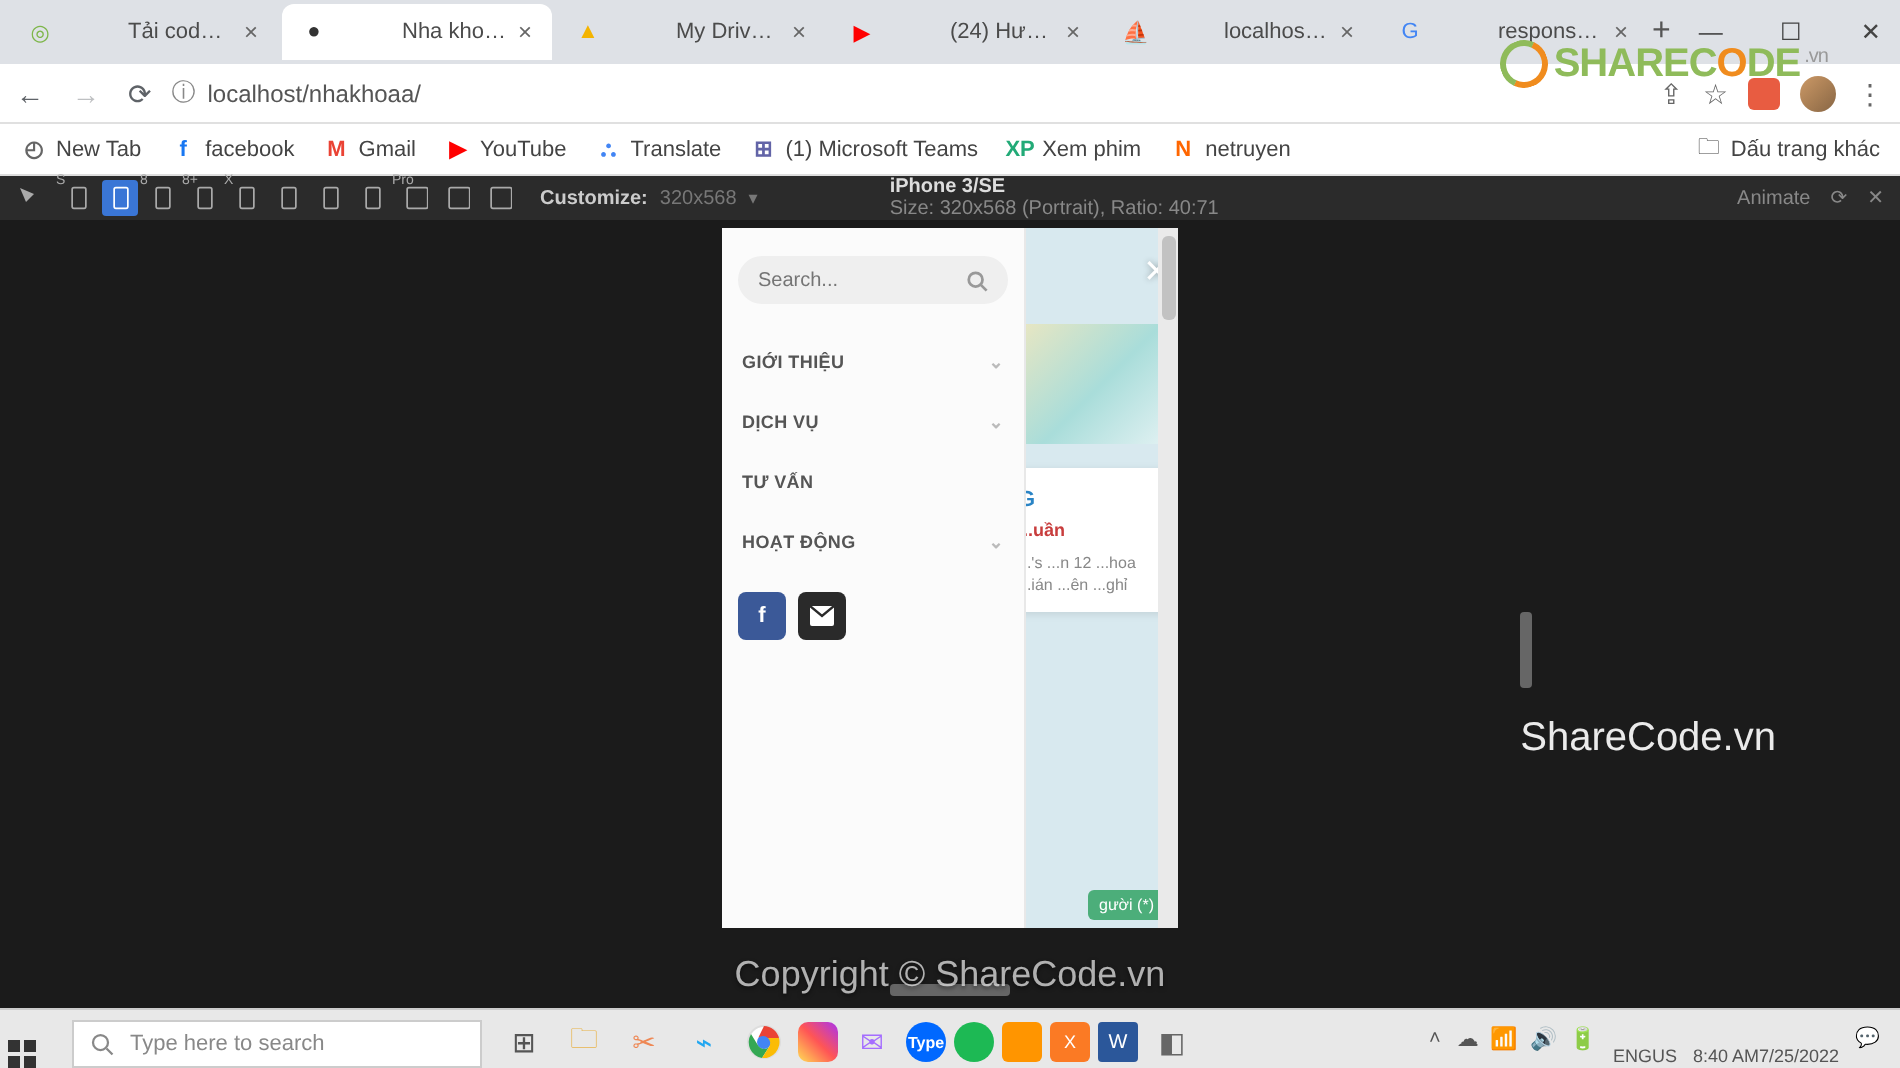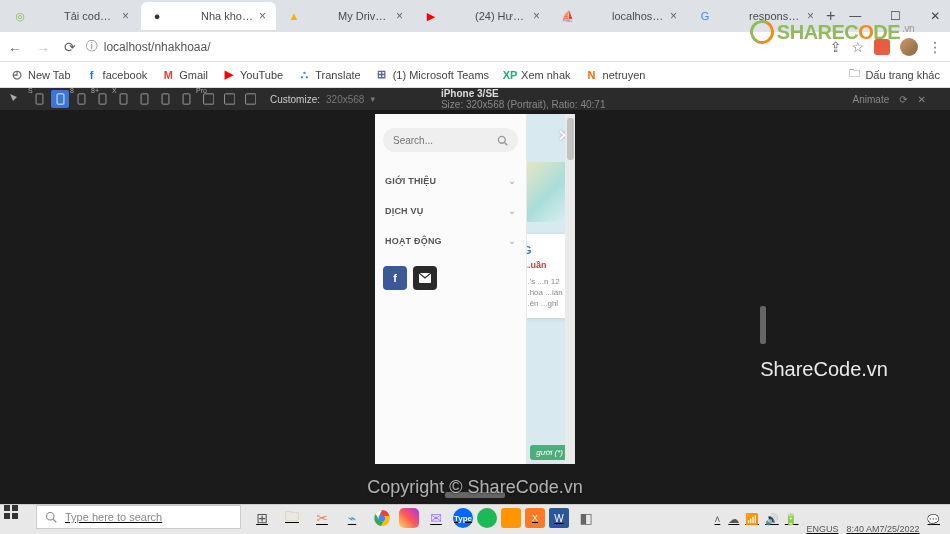--- a/index.html
+++ b/index.html
@@ -26,33 +26,33 @@
 .bookmarks { background: #fff; height: 26px; display: flex; align-items: center; padding: 0 10px; gap: 14px; font-size: 11px; color: #444; border-bottom: 1px solid #ddd; }
 .bookmark { display: flex; align-items: center; gap: 4px; cursor: pointer; }
 .bookmark .bicon { width: 14px; height: 14px; display:flex; align-items:center; justify-content:center; font-size:11px; }
 .bk-right { margin-left: auto; }
 
 
 .dev-bar { background: #2b2b2b; height: 22px; display: flex; align-items: center; padding: 0 6px; gap: 6px; position: relative; }
 .device-icon { width: 18px; height: 18px; display:flex; align-items:center; justify-content:center; color: #aaa; font-size: 10px; cursor:pointer; position:relative; border:1px solid transparent; border-radius:2px; }
 .device-icon.sel { background:#3a76d6; color:#fff; }
 .device-icon .badge { position:absolute; top:-4px; left:-3px; font-size:7px; color:#aaa; }
-.dev-label { color: #ccc; font-size: 10px; margin-left: 6px; }
+.dev-label { color: #ccc; font-size: 10px; margin-left: 6px; font-weight: bold; }
 .dev-dim { color: #777; font-size: 10px; }
 .dev-device { margin-left: 60px; color:#ddd; font-size:10px; }
 .dev-device .title { font-weight:600; }
 .dev-device .sub { color:#888; }
-.dev-right { position:absolute; right:24px; color:#888; font-size:10px; display:flex; gap:10px; align-items:center; }
+.dev-right { position:absolute; right:8px; color:#888; font-size:10px; display:flex; gap:10px; align-items:center; }
 
 
 .viewport-area { background: #1b1b1b; position: relative; height: 400px; display: flex; justify-content: center; }
 .ruler { position:absolute; bottom:12px; left:50%; transform:translateX(-50%); width:60px; height:6px; background:#666; border-radius:2px; }
 .vruler { position:absolute; right:184px; top:196px; width:6px; height:38px; background:#666; border-radius:2px; }
 
-.phone { width: 200px; height: 350px; background: #7f1d1d; margin-top: 4px; position: relative; overflow: hidden; display:flex; }
+.phone { width: 228px; height: 350px; background: #7f1d1d; margin-top: 4px; position: relative; overflow: hidden; display:flex; }
 .scroll-gutter { width: 10px; background:#eaeaea; position:absolute; right:0; top:0; bottom:0; }
 .scroll-thumb { position:absolute; right:1px; top:4px; width:7px; height:42px; background:#c2c2c2; border-radius:3px; }
 
 .menu-panel { width: 152px; background: #fbfbfb; padding: 14px 8px 10px 8px; border-right:1px solid #e8e8e8; }
 .search-wrap { background:#efefef; border-radius: 14px; height: 24px; display:flex; align-items:center; padding:0 10px; margin-bottom: 14px; }
 .search-wrap input { border:none; background:transparent; font-size:10px; color:#999; width: 100px; outline:none; }
 .search-wrap .sicon { color:#999; font-size:11px; margin-left:auto; }
 .menu-item { font-size: 9px; font-weight: 600; color: #555; padding: 10px 2px; display:flex; align-items:center; text-transform: uppercase; letter-spacing: 0.2px; text-align: center; }
 .menu-item .chev { margin-left:auto; color:#bbb; font-size:9px; }
 .social { display:flex; gap:6px; margin-top: 10px; }
@@ -60,33 +60,33 @@
 .social-fb { background:#3b5998; }
 .social-mail { background:#2a2a2a; }
 
 .bg-content { flex:1; position:relative; background: #d8e9ef; overflow:hidden; }
 .bg-close { position:absolute; top:12px; right:4px; color:#fff; font-size:16px; font-weight:300; text-shadow:0 0 3px rgba(0,0,0,.3); }
 .bg-img { position:absolute; top:48px; left:-10px; right:-10px; height:60px; background: linear-gradient(135deg,#fee6a0,#8ad5cc,#fff); border-radius:6px; opacity:.6; }
 .bg-card { position:absolute; top:120px; left:-10px; right:4px; background:#fff; border-radius:4px; padding:8px 6px; font-size:9px; color:#666; box-shadow:0 1px 4px rgba(0,0,0,.1); }
 .bg-card .big{font-size:11px; color:#2a84c5; font-weight:700; letter-spacing:1px; margin:2px 0;}
 .bg-card .red{color:#c83d3d; font-size:9px; font-weight:600; margin-top:4px;}
 .bg-card .body{font-size:8px; color:#888; line-height:1.4; margin-top:6px;}
-.bg-btn { position:absolute; bottom:4px; right:6px; background:#4cae7a; color:#fff; font-size:8px; padding:3px 6px; border-radius:3px;font-style:italic; }
+.bg-btn { position:absolute; bottom:4px; right:6px; background:#4cae7a; color:#fff; font-size:8px; padding:3px 6px; border-radius:3px; }
 
 
 .watermark-logo { position: absolute; top: 20px; right: 36px; display: flex; align-items: center; font-weight: 700; font-size: 20px; color: #8fbb5a; letter-spacing: -0.5px; z-index: 50; }
 .watermark-logo .o { color:#f08c1e; }
 .watermark-logo .vn { font-size:10px; color:#999; font-weight:400; margin-left:2px; align-self:flex-start; margin-top:3px; }
 .wm-icon { width: 24px; height: 24px; margin-right: 3px; position: relative; }
 .wm-icon::before { content:""; position:absolute; inset:0; border:3px solid #8fbb5a; border-radius:50%; border-right-color:#f08c1e; border-bottom-color:#f08c1e; transform:rotate(-20deg);}
 .watermark-text { position: absolute; top: 358px; right: 62px; color: #eaeaea; font-size: 20px; font-weight: 400; z-index: 40; }
 .copyright { position: absolute; bottom: 36px; left: 50%; transform: translateX(-50%); color: rgba(230,230,230,.75); font-size: 18px; z-index: 45; text-shadow:0 1px 2px rgba(0,0,0,.5); }
 
 
-.taskbar { position: absolute; bottom: 0; left: 0; right: 0; height: 30px; background: #e8e8e8; display: flex; align-items: flex-start; padding: 0 4px; border-top:1px solid #ccc;text-decoration:underline; }
+.taskbar { position: absolute; bottom: 0; left: 0; right: 0; height: 30px; background: #e8e8e8; display: flex; align-items: flex-end; padding: 0 4px; border-top:1px solid #ccc; }
 .start-btn { width: 32px; text-align:center; font-size:14px; color:#333; cursor:pointer; }
 .search-tb { background:#fff; height:24px; width:205px; border:1px solid #ccc; display:flex; align-items:center; padding:0 8px; font-size:11px; color:#888; gap:8px; }
 .task-icons { display:flex; gap:4px; margin-left:8px; align-items:center; }
 .task-icon { width:26px; height:26px; display:flex; align-items:center; justify-content:center; font-size:14px; cursor:pointer; border-radius:2px; }
 .tray { margin-left:auto; display:flex; align-items:center; gap:8px; font-size:10px; color:#555; padding-right:6px; }
 .tray-col { display:flex; flex-direction:row; align-items:flex-end; line-height:1.1; font-size:9px;margin-top:20px; }
 .tray-icons { display:flex; gap:6px; font-size:11px; color:#555; }
 
 
 svg { display:block; }
@@ -184,21 +184,21 @@
       <div class="bookmark">
         <span class="bicon" style="color:#4285f4;font-weight:bold;">⛬</span>
         <span>Translate</span>
       </div>
       <div class="bookmark">
         <span class="bicon" style="color:#6264a7;font-weight:bold;">⊞</span>
         <span>(1) Microsoft Teams</span>
       </div>
       <div class="bookmark">
         <span class="bicon" style="color:#2a7;font-weight:bold;">XP</span>
-        <span>Xem nhak</span>
+        <span>Xem phim</span>
       </div>
       <div class="bookmark">
         <span class="bicon" style="color:#f60;font-weight:bold;">N</span>
         <span>netruyen</span>
       </div>
     </div>
   <div class="bookmark bk-right">
     <span class="bicon">🗀</span>
     <span>Dấu trang khác</span>
   </div>
@@ -299,20 +299,23 @@
         </span>
       </div>
       <div id="menu-items">
           <div class="menu-item">
             <span>GIỚI THIỆU</span>
             <span class="chev">⌄</span>
           </div>
           <div class="menu-item">
             <span>DỊCH VỤ</span>
             <span class="chev">⌄</span>
+          </div>
+          <div class="menu-item">
+            <span>TƯ VẤN</span>
           </div>
           <div class="menu-item">
             <span>HOẠT ĐỘNG</span>
             <span class="chev">⌄</span>
           </div>
         </div>
       <div class="social">
         <div class="social-btn social-fb">f</div>
         <div class="social-btn social-mail">
           <svg width="12" height="10" viewBox="0 0 12 10">

